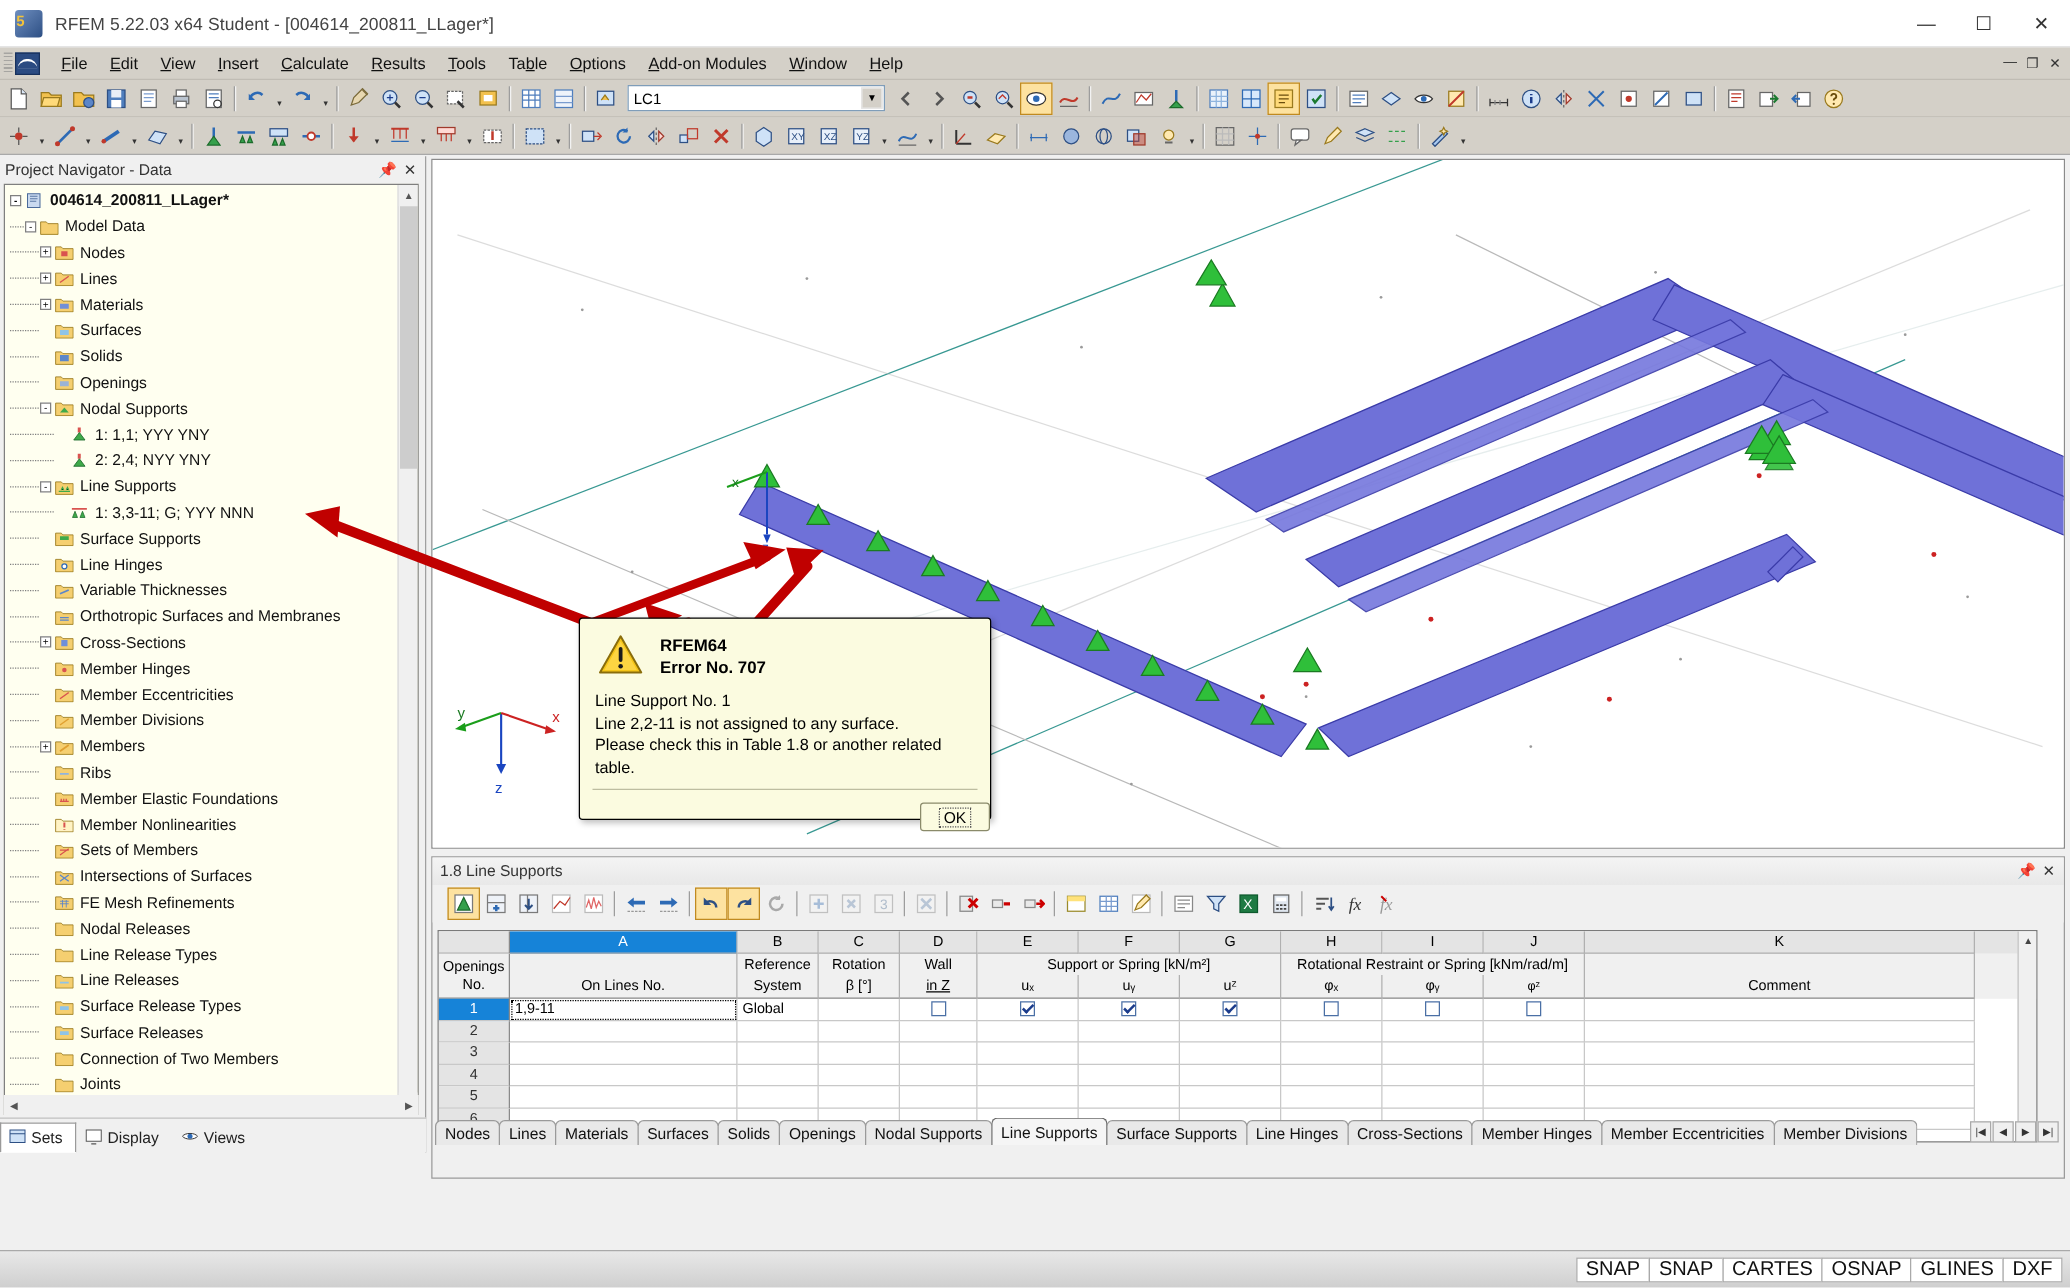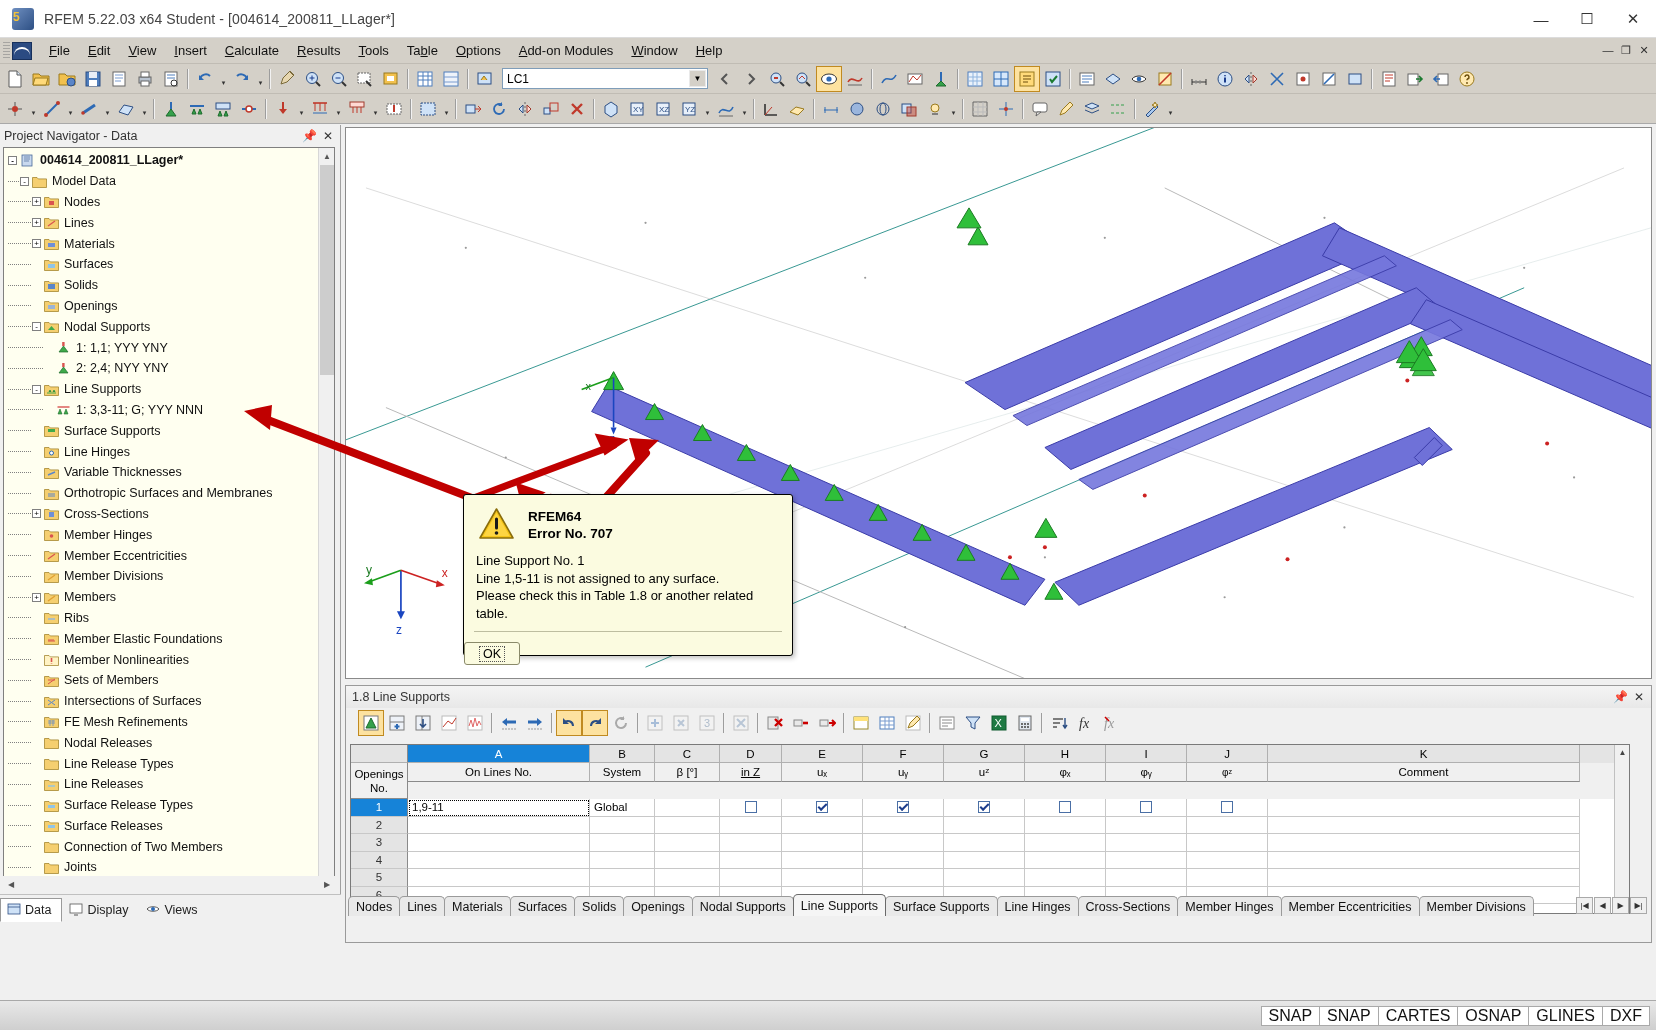--- a/index.html
+++ b/index.html
@@ -124,21 +124,21 @@
   .errdlg {
     position: absolute; left: 463px; top: 494px; width: 330px; height: 162px;
     background: #fbfbe0; border: 1px solid #000; border-radius: 3px;
     box-shadow: 2px 2px 5px rgba(0,0,0,.25); z-index: 40;
   }
   .err-head { display: flex; padding: 12px 0 0 14px; gap: 13px; }
   .err-warn { width: 37px; height: 34px; flex: 0 0 auto; }
   .err-titles { font-size: 13.5px; font-weight: bold; color: #000; line-height: 17px; padding-top: 1px; }
   .err-body { padding: 10px 12px 0 12px; font-size: 13px; color: #000; line-height: 17.5px; }
   .err-sep { height: 1px; background: #bdbda0; margin: 9px 10px 0 10px; }
-  .err-btnrow { display: flex; justify-content: flex-start; margin-top: 10px; }
+  .err-btnrow { display: flex; justify-content: flex-end; margin-top: 10px; }
   .err-ok { width: 56px; height: 23px; background: #fbfbe0; border: 1px solid #8a8a6a;
      border-radius: 3px; font-size: 12.5px; display: flex; align-items: center; justify-content: center; }
   .err-ok span { border: 1px dotted #555; padding: 0 3px; }
 
   
   .tablepanel {
     position: absolute; left: 345px; top: 685px; width: 1307px; height: 258px;
     background: #f0f0f0; border: 1px solid #9a9a9a;
   }
   .tp-title { height: 22px; background: linear-gradient(to bottom,#f4f4f4,#e8e8e8);
@@ -1148,21 +1148,21 @@
     <div class="nav-hscroll">
       <div class="l">◀</div>
       <div class="r">▶</div>
     </div>
     <div class="nav-tabs" id="nav-tabs">
         <div class="ntab sel">
           <span><svg viewBox="0 0 14 14" width="14" height="14">
               <rect x="1" y="2" width="12" height="10" fill="#cfe2f7" stroke="#2d4f84" stroke-width=".8"></rect>
               <path d="M1 5h12" stroke="#2d4f84" stroke-width=".8"></path>
             </svg></span>
-          <span>Data</span>
+          <span>Sets</span>
         </div>
         <div class="ntab">
           <span><svg viewBox="0 0 14 14" width="14" height="14">
               <rect x="1" y="2" width="12" height="9" fill="#fff" stroke="#555" stroke-width=".8"></rect>
               <path d="M5 13h4" stroke="#555"></path>
             </svg></span>
           <span>Display</span>
         </div>
         <div class="ntab">
           <span><svg viewBox="0 0 14 14" width="14" height="14">
@@ -1326,21 +1326,21 @@
         <path d="M18.5 12 v9" stroke="#1a1a1a" stroke-width="3" stroke-linecap="round"></path>
         <circle cx="18.5" cy="26" r="1.8" fill="#1a1a1a"></circle>
       </svg>
       <div class="err-titles">
         <div>RFEM64</div>
         <div>Error No. 707</div>
       </div>
     </div>
     <div class="err-body">
       <div>Line Support No. 1</div>
-      <div>Line 1,5-11 is not assigned to any surface.</div>
+      <div>Line 2,2-11 is not assigned to any surface.</div>
       <div>Please check this in Table 1.8 or another related table.</div>
     </div>
     <div class="err-sep"></div>
     <div class="err-btnrow">
       <div class="err-ok">
         <span>OK</span>
       </div>
     </div>
   </div>
 
@@ -1541,20 +1541,29 @@
           <div class="gcell letter" style="width: 81px;">I</div>
           <div class="gcell letter" style="width: 81px;">J</div>
           <div class="gcell letter" style="width: 312px;">K</div>
         </div>
       <div id="grid-heads" class="ghdr2">
           <div class="gcell2" style="width: 57px; border-right: 1px solid rgb(138, 138, 138);">
             <div>Openings</div>
             <div>No.</div>
           </div>
           <div style="display: flex; flex-direction: column;">
+            <div style="display: flex; height: 17px;">
+              <div style="width: 182px; display: flex; align-items: center; justify-content: center; font-size: 11.5px; border-right: 1px solid rgb(176, 176, 176);"></div>
+              <div style="width: 65px; display: flex; align-items: center; justify-content: center; font-size: 11.5px; border-right: 1px solid rgb(176, 176, 176);">Reference</div>
+              <div style="width: 65px; display: flex; align-items: center; justify-content: center; font-size: 11.5px; border-right: 1px solid rgb(176, 176, 176);">Rotation</div>
+              <div style="width: 62px; display: flex; align-items: center; justify-content: center; font-size: 11.5px; border-right: 1px solid rgb(176, 176, 176);">Wall</div>
+              <div style="width: 243px; display: flex; align-items: center; justify-content: center; font-size: 11.5px; border-right: 1px solid rgb(176, 176, 176);">Support or Spring [kN/m²]</div>
+              <div style="width: 243px; display: flex; align-items: center; justify-content: center; font-size: 11.5px; border-right: 1px solid rgb(176, 176, 176);">Rotational Restraint or Spring [kNm/rad/m]</div>
+              <div style="width: 312px; display: flex; align-items: center; justify-content: center; font-size: 11.5px; border-right: 1px solid rgb(176, 176, 176);"></div>
+            </div>
             <div style="display: flex; height: 19px;">
               <div style="width: 182px; display: flex; align-items: center; justify-content: center; font-size: 11.5px; border-right: 1px solid rgb(176, 176, 176); border-bottom: 1px solid rgb(138, 138, 138);">On Lines No.</div>
               <div style="width: 65px; display: flex; align-items: center; justify-content: center; font-size: 11.5px; border-right: 1px solid rgb(176, 176, 176); border-bottom: 1px solid rgb(138, 138, 138);">System</div>
               <div style="width: 65px; display: flex; align-items: center; justify-content: center; font-size: 11.5px; border-right: 1px solid rgb(176, 176, 176); border-bottom: 1px solid rgb(138, 138, 138);">β [°]</div>
               <div style="width: 62px; display: flex; align-items: center; justify-content: center; font-size: 11.5px; border-right: 1px solid rgb(176, 176, 176); border-bottom: 1px solid rgb(138, 138, 138); text-decoration: underline;">in Z</div>
               <div style="width: 81px; display: flex; align-items: center; justify-content: center; font-size: 11.5px; border-right: 1px solid rgb(176, 176, 176); border-bottom: 1px solid rgb(138, 138, 138);">uₓ</div>
               <div style="width: 81px; display: flex; align-items: center; justify-content: center; font-size: 11.5px; border-right: 1px solid rgb(176, 176, 176); border-bottom: 1px solid rgb(138, 138, 138);">uᵧ</div>
               <div style="width: 81px; display: flex; align-items: center; justify-content: center; font-size: 11.5px; border-right: 1px solid rgb(176, 176, 176); border-bottom: 1px solid rgb(138, 138, 138);">uᶻ</div>
               <div style="width: 81px; display: flex; align-items: center; justify-content: center; font-size: 11.5px; border-right: 1px solid rgb(176, 176, 176); border-bottom: 1px solid rgb(138, 138, 138);">φₓ</div>
               <div style="width: 81px; display: flex; align-items: center; justify-content: center; font-size: 11.5px; border-right: 1px solid rgb(176, 176, 176); border-bottom: 1px solid rgb(138, 138, 138);">φᵧ</div>

